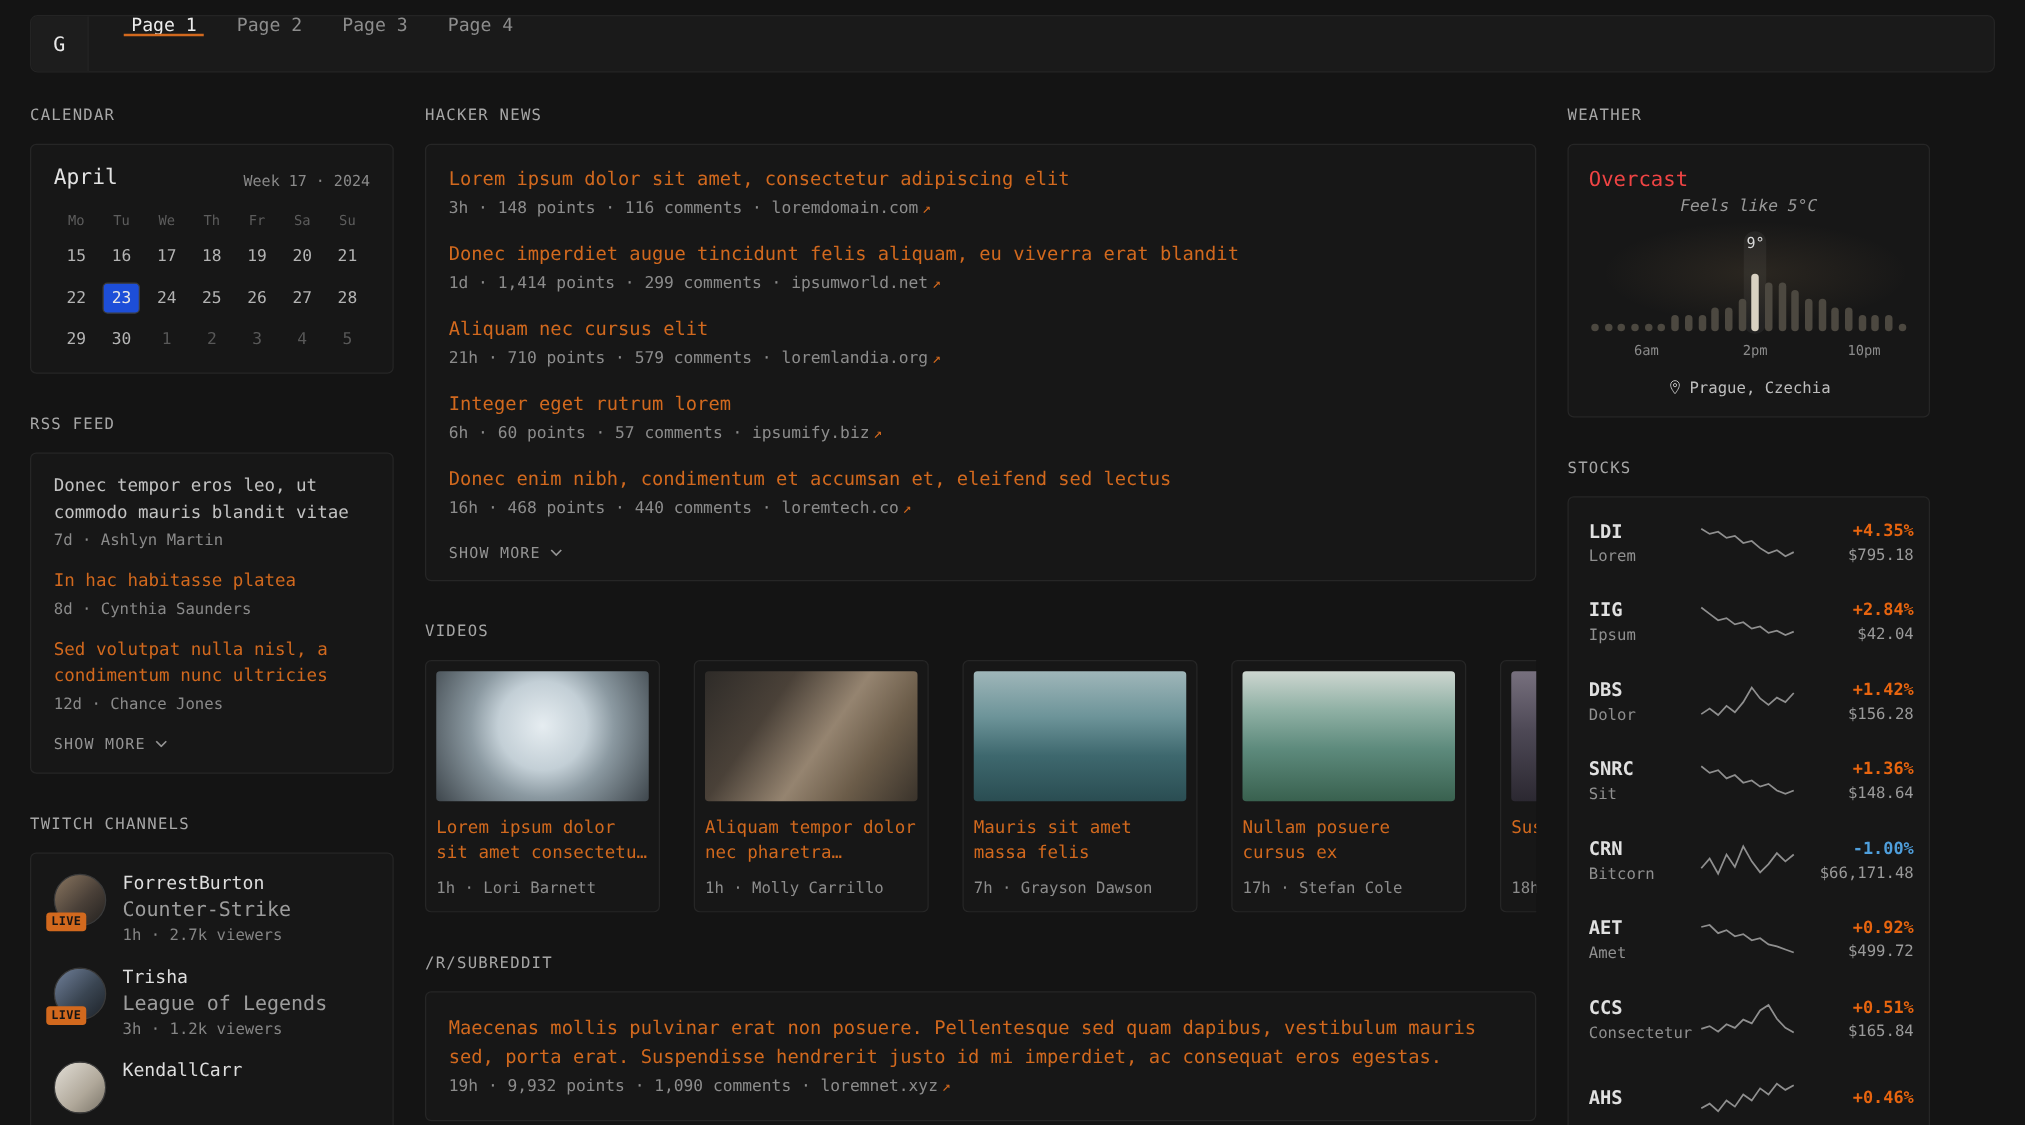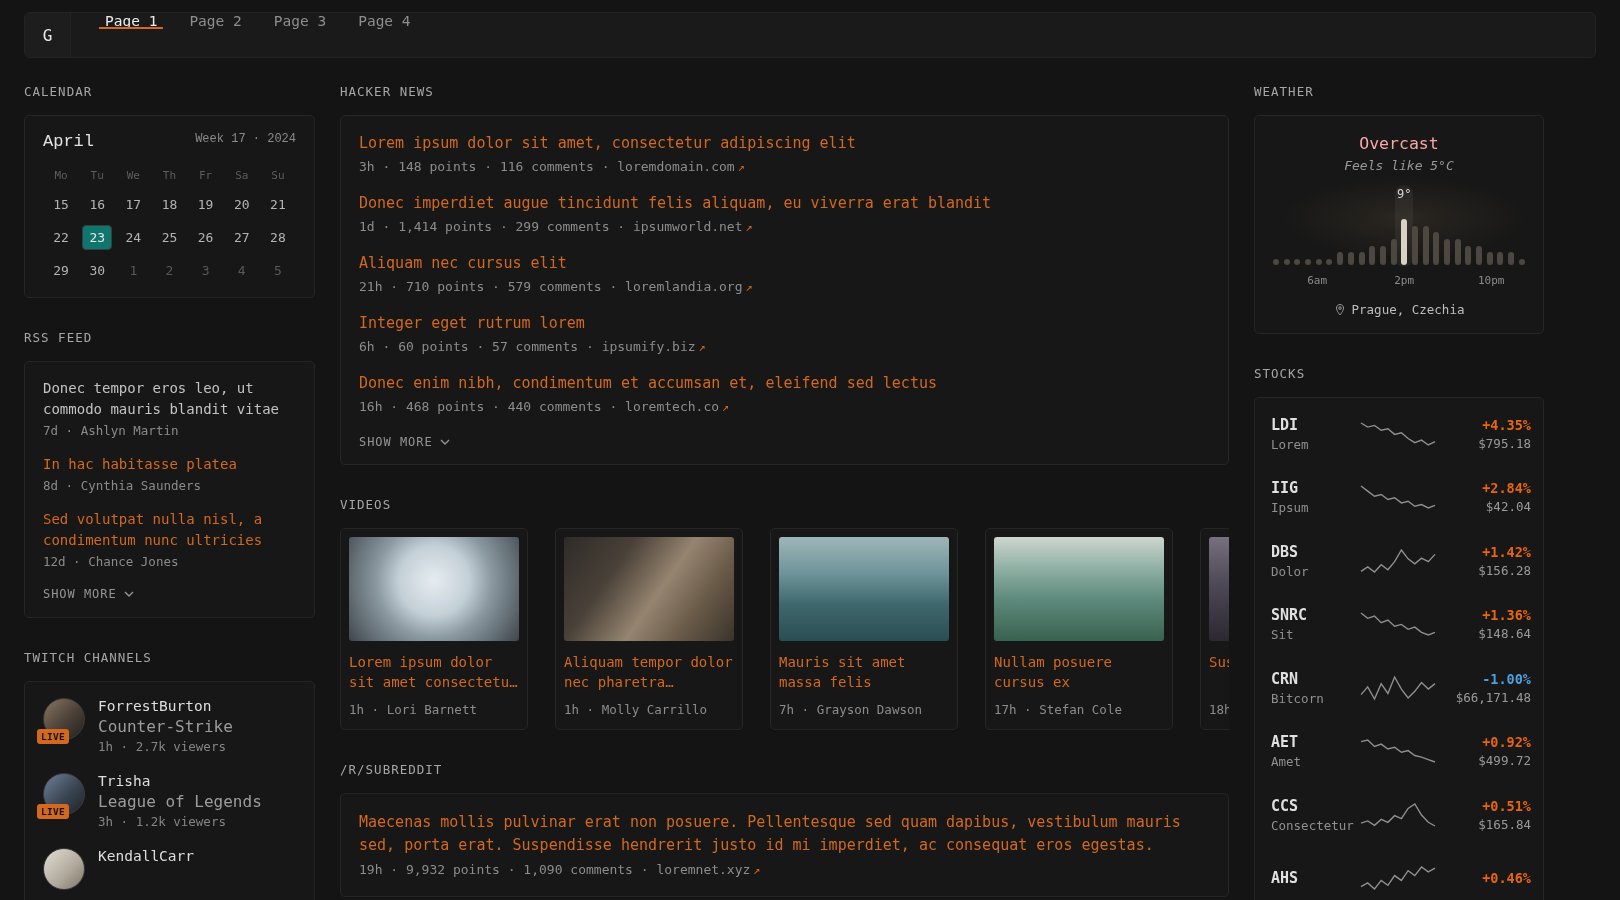--- a/index.html
+++ b/index.html
@@ -29,30 +29,30 @@
   .col-left  { width:291px; flex:none; }
   .col-mid   { flex:1; min-width:0; }
   .col-right { width:290px; flex:none; }
   .widget { margin-bottom:32px; }
   .sec-title { font-size:12.5px; font-weight:normal; letter-spacing:.08em; color:#a6a6a6;
          margin-bottom:16px; }
   .card { background:#171717; border:1px solid #262626; border-radius:5px; }
 
   
   .cal-card { padding:16px 18px 14px; }
-  .cal-head { display:flex; justify-content:space-between; align-items:flex-start;font-family:Liberation Mono, monospace; }
+  .cal-head { display:flex; justify-content:space-between; align-items:flex-end; }
   .cal-month { font-size:17px; color:#e2e2e2; }
   .cal-week { font-size:12px; color:#8a8a8a; }
   .cal-grid { margin-top:15px; display:grid; grid-template-columns:repeat(7,1fr); row-gap:8px;
          justify-items:center; align-items:center; }
   .cal-dow { font-size:11px; color:#5d5d5d; height:18px; display:flex; align-items:center; }
   .cal-day { font-size:13px; color:#b4b4b4; width:30px; height:25px; display:flex;
          align-items:center; justify-content:center; border-radius:4px; border:1px solid transparent; }
   .cal-day.muted { color:#585858; }
-  .cal-day.selected { border-color:#3c3c3c; background:#0f766e; color:#e8e8e8; }
+  .cal-day.selected { border-color:#3c3c3c; background:#1d4ed8; color:#e8e8e8; }
 
   
   .feed-card { padding:16px 18px 12px; }
   .feed-item { margin-bottom:16px; }
   .feed-title { display:block; font-size:14px; line-height:21px; color:var(--accent); cursor:pointer; }
   .feed-title.visited { color:#c3c3c3; }
   .feed-meta { margin-top:3px; font-size:12.5px; color:#8a8a8a; }
   .show-more { display:flex; align-items:center; gap:7px; background:none; border:none;
          color:#949494; font-family:inherit; font-size:12px; letter-spacing:.08em; cursor:pointer;
          padding:2px 0 4px; }
@@ -84,21 +84,21 @@
   .video-row { display:flex; gap:27px; overflow:hidden; }
   .video-card { flex:none; width:188px; padding:8px; cursor:pointer; }
   .vthumb { height:104px; border-radius:3px; }
   .vtitle { display:block; margin-top:11px; font-size:14px; line-height:20px; color:var(--accent);
          height:40px; overflow:hidden; cursor:pointer; }
   .vmeta { margin-top:10px; margin-bottom:4px; font-size:12.5px; color:#8c8c8c;
          white-space:nowrap; overflow:hidden; }
 
   
   .weather-card { padding:18px 16px 16px; }
-  .w-cond { text-align:center; font-size:16.5px; color:#fca5a5; }
+  .w-cond { font-size:16.5px; color:#ef4444; }
   .w-feels { text-align:center; font-size:13px; color:#989898; margin-top:5px;font-style:italic; }
   .wchart { position:relative; margin-top:14px; height:78px; }
   .wchart::before { content:""; position:absolute; inset:-12px -6px 0;
          background:radial-gradient(ellipse at 52% 48%, rgba(214,170,110,.10), transparent 62%); }
   .wband { position:absolute; top:-2px; bottom:-2px; width:18px; transform:translateX(-50%);
          background:rgba(255,255,255,.05); border-radius:9px; }
   .wlabel { position:absolute; top:0; transform:translateX(-50%); font-size:12px; color:#dadada; }
   .wbars { position:absolute; left:2px; right:2px; bottom:0; height:56px; display:flex;
          align-items:flex-end; justify-content:space-between; }
   .wbar { width:6px; border-radius:3px; background:#4c4840; }

